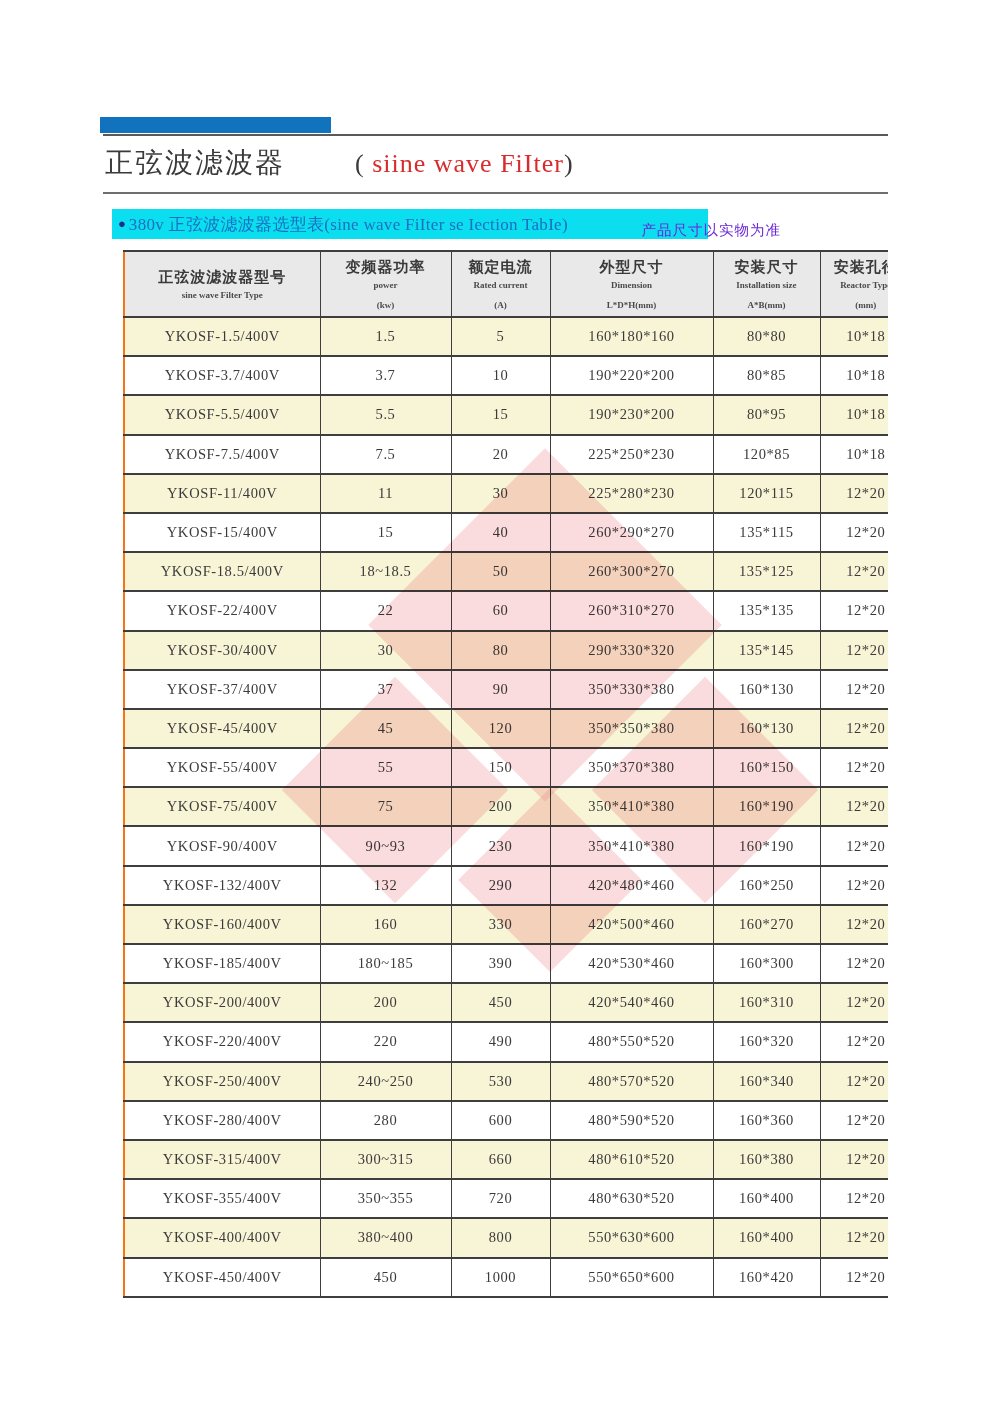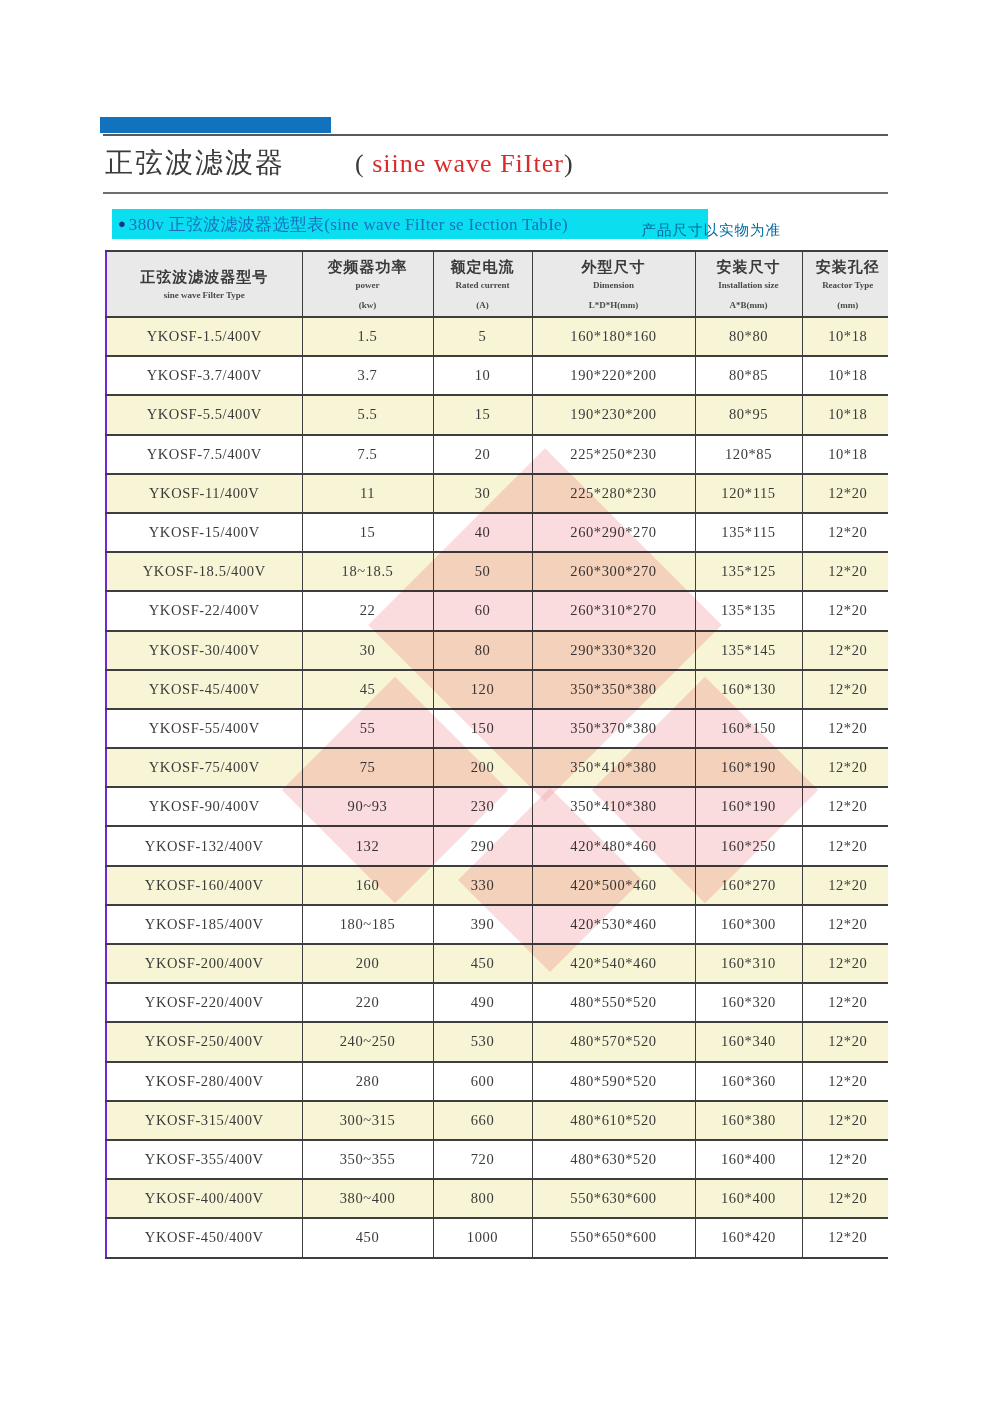--- a/index.html
+++ b/index.html
@@ -33,26 +33,26 @@
   .highlight{
     position:absolute;left:112px;top:209px;
     width:596px;height:30px;background:#0ADEEF;
     display:flex;align-items:center;padding:0 6px;box-sizing:border-box;
     white-space:nowrap;
   }
   .highlight .bullet{color:#17308F;font-size:13px;margin-right:3px;}
   .highlight .hl-text{color:#1A6FC0;font-size:17px;letter-spacing:0.3px;font-weight:500;text-align:center;}
   .note{
     position:absolute;right:107px;top:221px;
-    font-size:14.5px;color:#0369a1;letter-spacing:1px;font-weight:500;
+    font-size:14.5px;color:#6d28d9;letter-spacing:1px;font-weight:500;
   }
   table.spec-table{
-    position:absolute;left:105px;top:250px;
+    position:absolute;left:123px;top:250px;
     width:788px;border-collapse:collapse;table-layout:fixed;
-    border:2px solid #6d28d9;
+    border:2px solid #f97316;
   }
   .spec-table th,.spec-table td{
     border:2px solid #3E3E3E;
     border-left-width:1px;border-right-width:1px;
     text-align:center;vertical-align:middle;
     color:#3A3A3A;padding:0;
   }
   .spec-table thead th{
     height:64px;background:#E9E9E9;
   }
@@ -204,20 +204,28 @@
           <td>12*20</td>
         </tr>
         <tr class="row-cream">
           <td>YKOSF-30/400V</td>
           <td>30</td>
           <td>80</td>
           <td>290*330*320</td>
           <td>135*145</td>
           <td>12*20</td>
         </tr>
+        <tr class="row-white">
+          <td>YKOSF-37/400V</td>
+          <td>37</td>
+          <td>90</td>
+          <td>350*330*380</td>
+          <td>160*130</td>
+          <td>12*20</td>
+        </tr>
         <tr class="row-cream">
           <td>YKOSF-45/400V</td>
           <td>45</td>
           <td>120</td>
           <td>350*350*380</td>
           <td>160*130</td>
           <td>12*20</td>
         </tr>
         <tr class="row-white">
           <td>YKOSF-55/400V</td>

